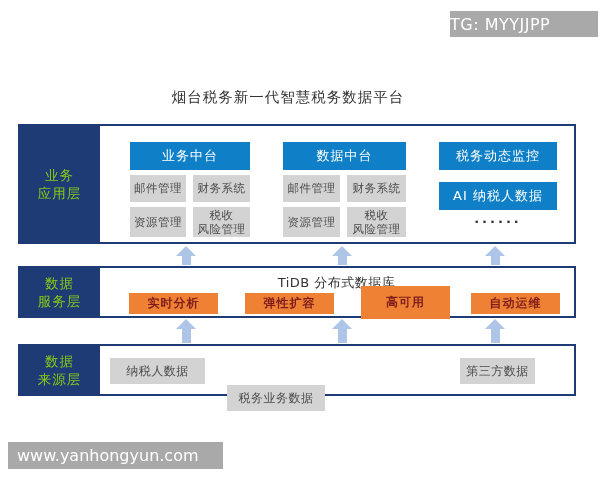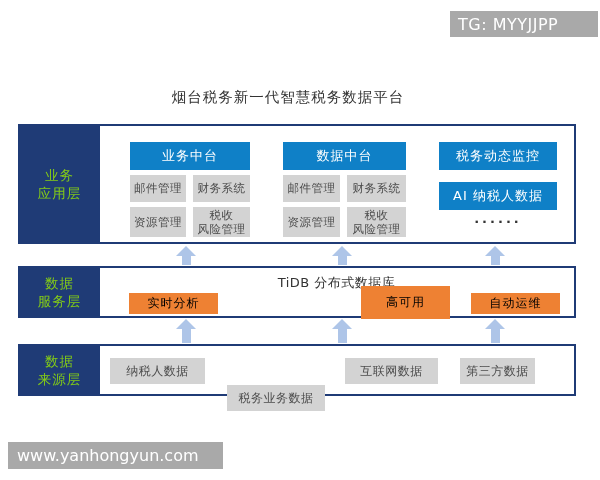--- a/index.html
+++ b/index.html
@@ -10,21 +10,21 @@
   *{margin:0;padding:0;box-sizing:border-box;}
   html,body{width:600px;height:480px;}
   body{
     font-family:"DejaVu Sans","Liberation Sans",sans-serif;
     background:#fff; position:relative; overflow:hidden;
   }
   .abs{position:absolute;}
   .badge{
     left:450px; top:11px; width:148px; height:26px;
     background:var(--badge); color:#fff; font-size:16px;
-    display:flex; align-items:center; padding-left:8px; letter-spacing:.5px;
+    display:flex; align-items:center; padding-left:0; letter-spacing:.5px;
   }
   .watermark{
     left:8px; top:442px; width:215px; height:27px;
     background:var(--badge); color:#fff; font-size:16px;
     display:flex; align-items:center; padding-left:9px;
   }
   .title{
     left:0; top:88px; width:576px; text-align:center;
     font-size:14.5px; color:var(--ink); font-weight:400; letter-spacing:1px;
   }
@@ -44,22 +44,22 @@
   .bluebox{
     background:var(--blue); color:#fff; font-size:13px;
     display:flex; align-items:center; justify-content:center; letter-spacing:1px;
   }
   .graybox{
     background:var(--graybox); color:var(--boxink); font-size:11.5px;
     display:flex; align-items:center; justify-content:center; text-align:center;
     white-space:pre-line; line-height:1.25; letter-spacing:.5px;
   }
   .orangebox{
-    background:var(--orange); color:#000000; font-size:12px;
-    display:flex; align-items:center; justify-content:center; letter-spacing:1px;
+    background:var(--orange); color:#7f1d1d; font-size:12px;
+    display:flex; align-items:center; justify-content:center; letter-spacing:1px;font-weight:bold;
   }
   .dots{
     color:var(--ink); font-size:13px; font-weight:bold; letter-spacing:3px;
     text-align:center;
   }
   .tidb-title{
     left:79px; right:0; top:6px; text-align:center;
     font-size:13px; color:var(--ink); letter-spacing:.5px;
   }
   .arrow{display:flex; flex-direction:column; align-items:center; width:20px;}
@@ -111,20 +111,21 @@
 <div class="abs arrow" style="left:485px;top:246px;height:19px;">
     <div class="head"></div>
     <div class="shaft"></div>
   </div>
 
 <div class="abs layer layer2">
   <div class="abs layer-label">数据
 服务层</div>
   <div class="abs tidb-title">TiDB 分布式数据库</div>
   <div class="abs orangebox" style="left:109px;top:25px;width:89px;height:21px;">实时分析</div>
+  <div class="abs orangebox" style="left:225px;top:25px;width:89px;height:21px;">弹性扩容</div>
   <div class="abs orangebox" style="left:341px;top:18px;width:89px;height:33px;">高可用</div>
   <div class="abs orangebox" style="left:451px;top:25px;width:89px;height:21px;">自动运维</div>
 </div>
 
 <div class="abs arrow" style="left:176px;top:319px;height:24px;">
     <div class="head"></div>
     <div class="shaft"></div>
   </div>
 <div class="abs arrow" style="left:332px;top:319px;height:24px;">
     <div class="head"></div>
@@ -133,17 +134,16 @@
 <div class="abs arrow" style="left:485px;top:319px;height:24px;">
     <div class="head"></div>
     <div class="shaft"></div>
   </div>
 
 <div class="abs layer layer3">
   <div class="abs layer-label">数据
 来源层</div>
   <div class="abs graybox" style="left:90px;top:12px;width:95px;height:26px;font-size:12px;">纳税人数据</div>
   <div class="abs graybox" style="left:207px;top:12px;width:98px;height:26px;font-size:12px;margin-top:27px;">税务业务数据</div>
-  <div class="abs graybox" style="left:325px;top:12px;width:93px;height:26px;font-size:12px;">互联网数据</div>
   <div class="abs graybox" style="left:440px;top:12px;width:75px;height:26px;font-size:12px;">第三方数据</div>
 </div>
 
 <div class="abs watermark">www.yanhongyun.com</div>
 
 </body></html>

